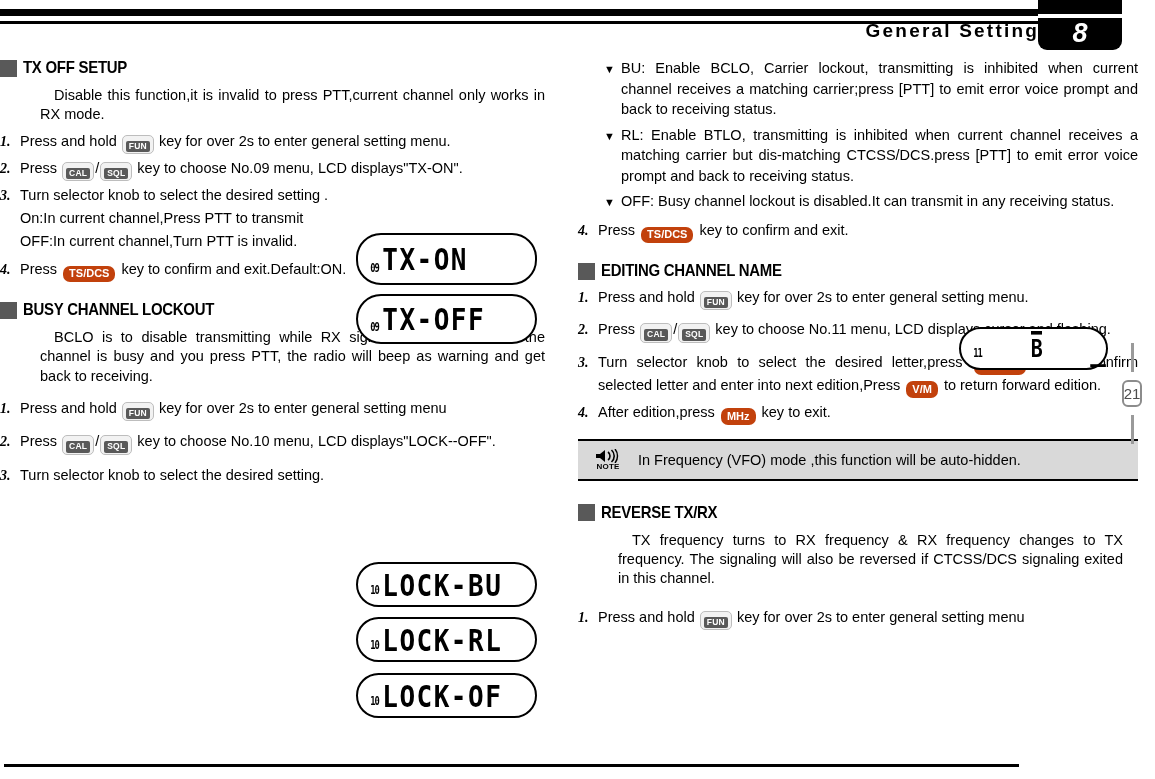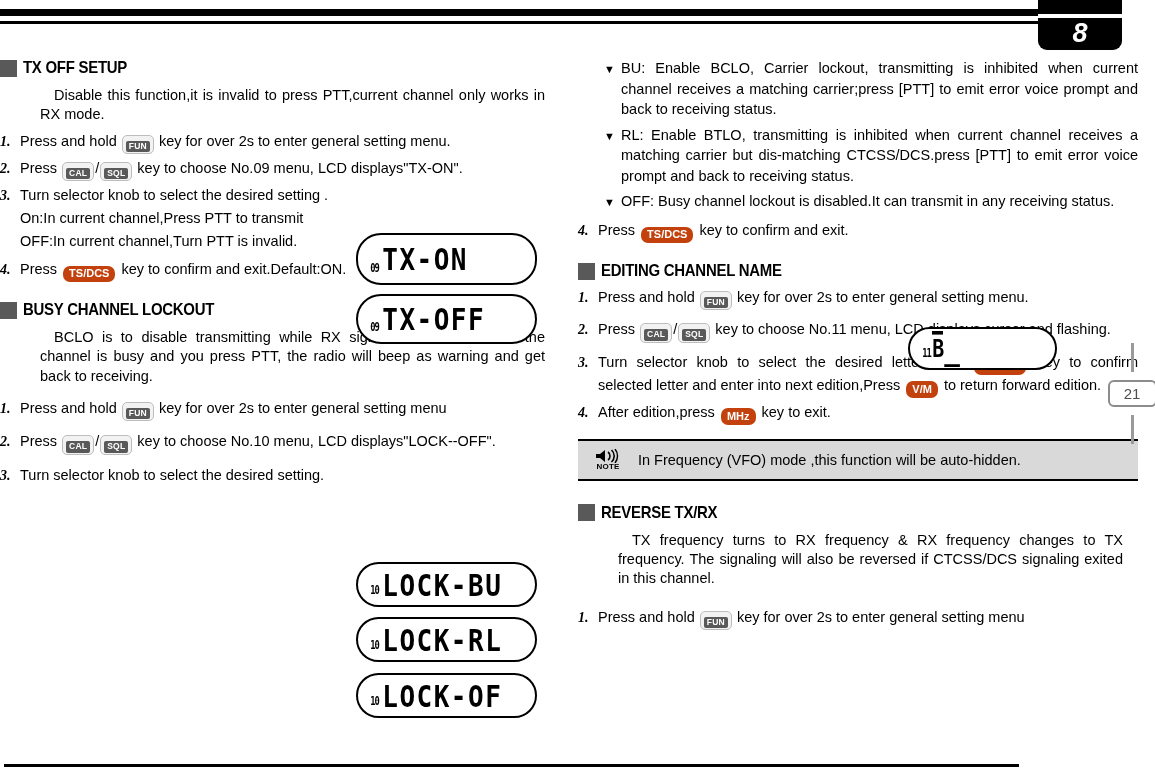--- a/index.html
+++ b/index.html
@@ -154,21 +154,21 @@
     font-family: "DejaVu Sans Mono", monospace;
   }
 
   
   .lcd-abs { position: absolute; border-radius: 25px; }
   #lcd-tx-on  { left: 356px; top: 233px; width: 181px; height: 52px; }
   #lcd-tx-off { left: 356px; top: 294px; width: 181px; height: 50px; }
   #lcd-lock-bu { left: 356px; top: 562px; width: 181px; height: 45px; }
   #lcd-lock-rl { left: 356px; top: 617px; width: 181px; height: 45px; }
   #lcd-lock-of { left: 356px; top: 673px; width: 181px; height: 45px; }
-  #lcd-chname  { left: 908px; top: 327px; width: 149px; height: 43px; }
+  #lcd-chname  { left: 959px; top: 327px; width: 149px; height: 43px; justify-content: space-between; }
 
   
   .lcd-ol {
     display: inline-block; position: relative;
     font-size: 20px; font-weight: bold;
     font-family: "DejaVu Sans Mono", monospace;
     transform: scaleY(1.2);
     line-height: 1;
   }
   .lcd-ol::before {
@@ -214,38 +214,39 @@
   #page-tab {
     position: absolute; right: 6px; top: 343px;
     width: 34px;
     display: flex; flex-direction: column; align-items: center;
   }
   #page-tab .tick { width: 3px; height: 29px; background: #9a9a9a; }
   #page-tab .tick.top { margin-bottom: 8px; }
   #page-tab .tick.bot { margin-top: 8px; }
   #page-tab .pgnum {
     border: 2px solid #8c8c8c; border-radius: 6px;
-    width: 49px; height: 27px;
+    width: 20px; height: 27px;
     display: flex; align-items: center; justify-content: center;
     font-size: 15px; color: #4d4d4d;
     background: #fff;
   }
 
   
   #footer-rule {
     position: absolute; left: 4px; bottom: 12px;
     width: 1015px; height: 3px; background: #000;
   }
 </style>
 </head>
 <body>
 
 <div id="header">
   <div class="hdr-rule-thick"></div>
   <div class="hdr-rule-thin"></div>
+  <div class="hdr-title">General Setting</div>
   <div class="hdr-chapter-box">
     <div class="numstripe"></div>
     <span class="hdr-chapter-num">8</span>
   </div>
 </div>
 
 <div id="col-left">
 
   <div>
     <div class="sec-head">

